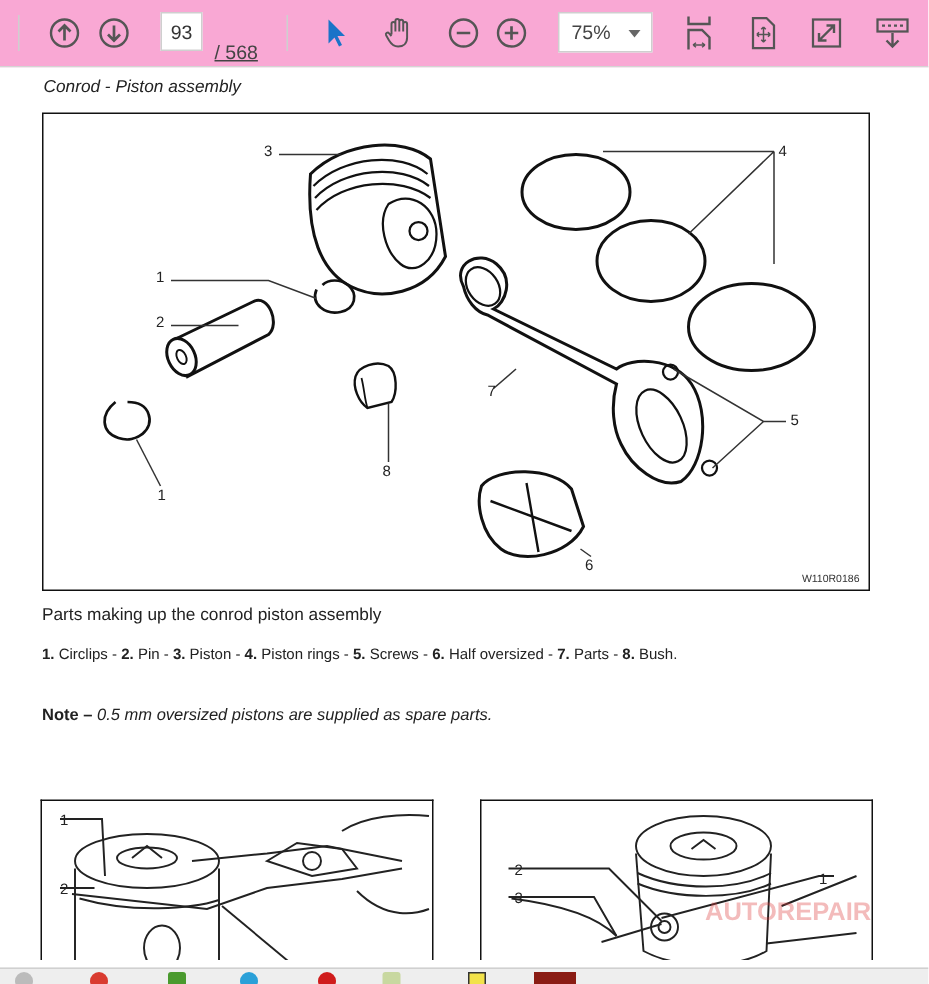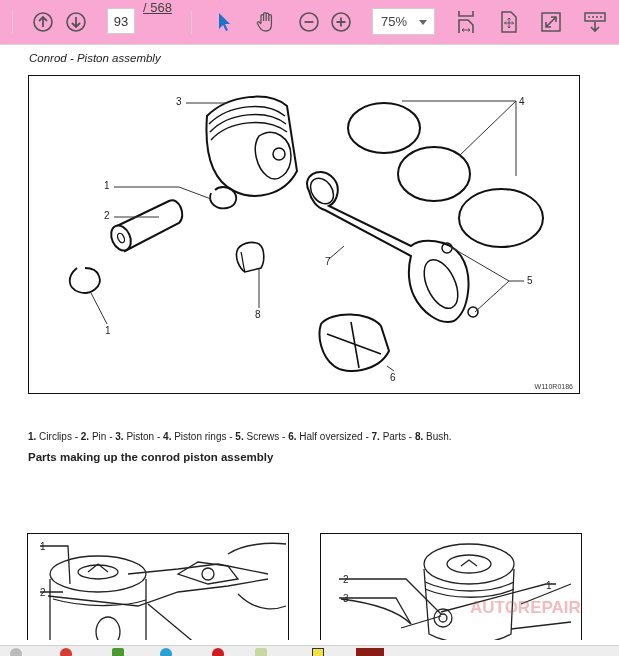--- a/index.html
+++ b/index.html
@@ -2,31 +2,31 @@
 <html><head>
 <meta charset="utf-8">
 <style>
   html, body { margin:0; padding:0; }
   body { width:619px; height:656px; overflow:hidden; background:#ffffff; position:relative; font-family:"Liberation Sans", sans-serif; }
   .toolbar { position:absolute; left:0; top:0; width:619px; height:44px; background:#f9a8d4; border-bottom:1px solid #d4d4d4; }
   .tb-sep { position:absolute; top:10px; width:1px; height:24px; background:#cfcfcf; }
   .tb-btn { position:absolute; top:8px; width:28px; height:28px; display:flex; align-items:center; justify-content:center; cursor:pointer; }
   .tb-btn svg { display:block; }
   .page-input { position:absolute; left:107px; top:8px; width:28px; height:26px; border:1px solid #cfcfcf; background:#fff; font-size:13px; color:#333; text-align:center; line-height:26px; box-sizing:border-box; }
-  .page-total { position:absolute; left:143px; top:0; font-size:13px; color:#444;text-decoration:underline; }
+  .page-total { position:absolute; left:143px; top:27px; font-size:13px; color:#444;text-decoration:underline; }
   .zoom-select { position:absolute; left:372px; top:8px; width:63px; height:27px; border:1px solid #cfcfcf; background:#fff; box-sizing:border-box; font-size:13px; color:#444; }
   .zoom-select .val { position:absolute; left:8px; top:5px; }
   .zoom-select .caret { position:absolute; right:7px; top:11px; width:0; height:0; border-left:4px solid transparent; border-right:4px solid transparent; border-top:5px solid #666; }
   .doc { position:absolute; left:0; top:45px; width:619px; height:595px; background:#fff; overflow:hidden; }
   .section-title { position:absolute; left:29px; top:7px; font-size:11.5px; font-style:italic; color:#222;text-align:right; }
   .figure { position:absolute; left:28px; top:30px; width:550px; height:317px; border:1px solid #111; background:#fff; }
   .figure svg { position:absolute; left:0; top:0; }
   .fig-code { position:absolute; right:6px; bottom:3px; font-size:7px; color:#333; }
   .callout { position:absolute; font-size:10px; color:#222; }
-  .parts-heading { position:absolute; left:28px; top:359px; font-size:11.5px; font-weight:bold; color:#222;margin-top:47px; }
+  .parts-heading { position:absolute; left:28px; top:359px; font-size:11.5px; font-weight:normal; color:#222; }
   .parts-list { position:absolute; left:28px; top:386px; font-size:10px; color:#222; }
   .parts-list b { font-weight:bold; }
   .note { position:absolute; left:28px; top:426px; font-size:11px; color:#222; }
   .note .italic { font-style:italic; }
   .fig2 { position:absolute; left:27px; top:488px; width:260px; height:120px; border:1px solid #111; border-bottom:none; background:#fff; overflow:hidden; }
   .fig3 { position:absolute; left:320px; top:488px; width:260px; height:120px; border:1px solid #111; border-bottom:none; background:#fff; overflow:hidden; }
   .watermark { position:absolute; left:470px; top:555px; font-size:17px; font-weight:bold; color:rgba(220,60,60,0.35); letter-spacing:0px; line-height:16px;text-align:center; }
   .watermark .w2 { color:rgba(120,120,120,0.35); }
   .taskbar { position:absolute; left:0; top:645px; width:619px; height:11px; background:#eeeeee; border-top:1px solid #d0d0d0; overflow:hidden; }
   .tk { position:absolute; top:2px; width:12px; height:12px; border-radius:50%; }
@@ -173,20 +173,23 @@
     <span class="callout" style="left:361px;top:296px">6</span>
     <span class="fig-code">W110R0186</span>
   </div>
 
   <div class="parts-heading">Parts making up the conrod piston assembly</div>
 
   <div class="parts-list">
     <b>1.</b><span> Circlips - </span><b>2.</b><span> Pin - </span><b>3.</b><span> Piston - </span><b>4.</b><span> Piston rings - </span><b>5.</b><span> Screws - </span><b>6.</b><span> Half oversized - </span><b>7.</b><span> Parts - </span><b>8.</b><span> Bush.</span>
   </div>
 
+  <div class="note">
+    <b>Note – </b><span class="italic">0.5 mm oversized pistons are supplied as spare parts.</span>
+  </div>
 
   <div class="fig2">
     <svg width="260" height="120" viewBox="0 0 260 120">
       <g fill="none" stroke="#222" stroke-width="1.3">
         <ellipse cx="70" cy="40" rx="48" ry="18" fill="#fff"></ellipse>
         <ellipse cx="70" cy="38" rx="20" ry="7"></ellipse>
         <path d="M60 38 L70 30 L80 38"></path>
         <path d="M22 45 V120 M118 45 V120"></path>
         <path d="M25 65 C60 75 100 72 118 66"></path>
         <path d="M20 62 L110 72 L150 58 L200 52 L240 45"></path>

